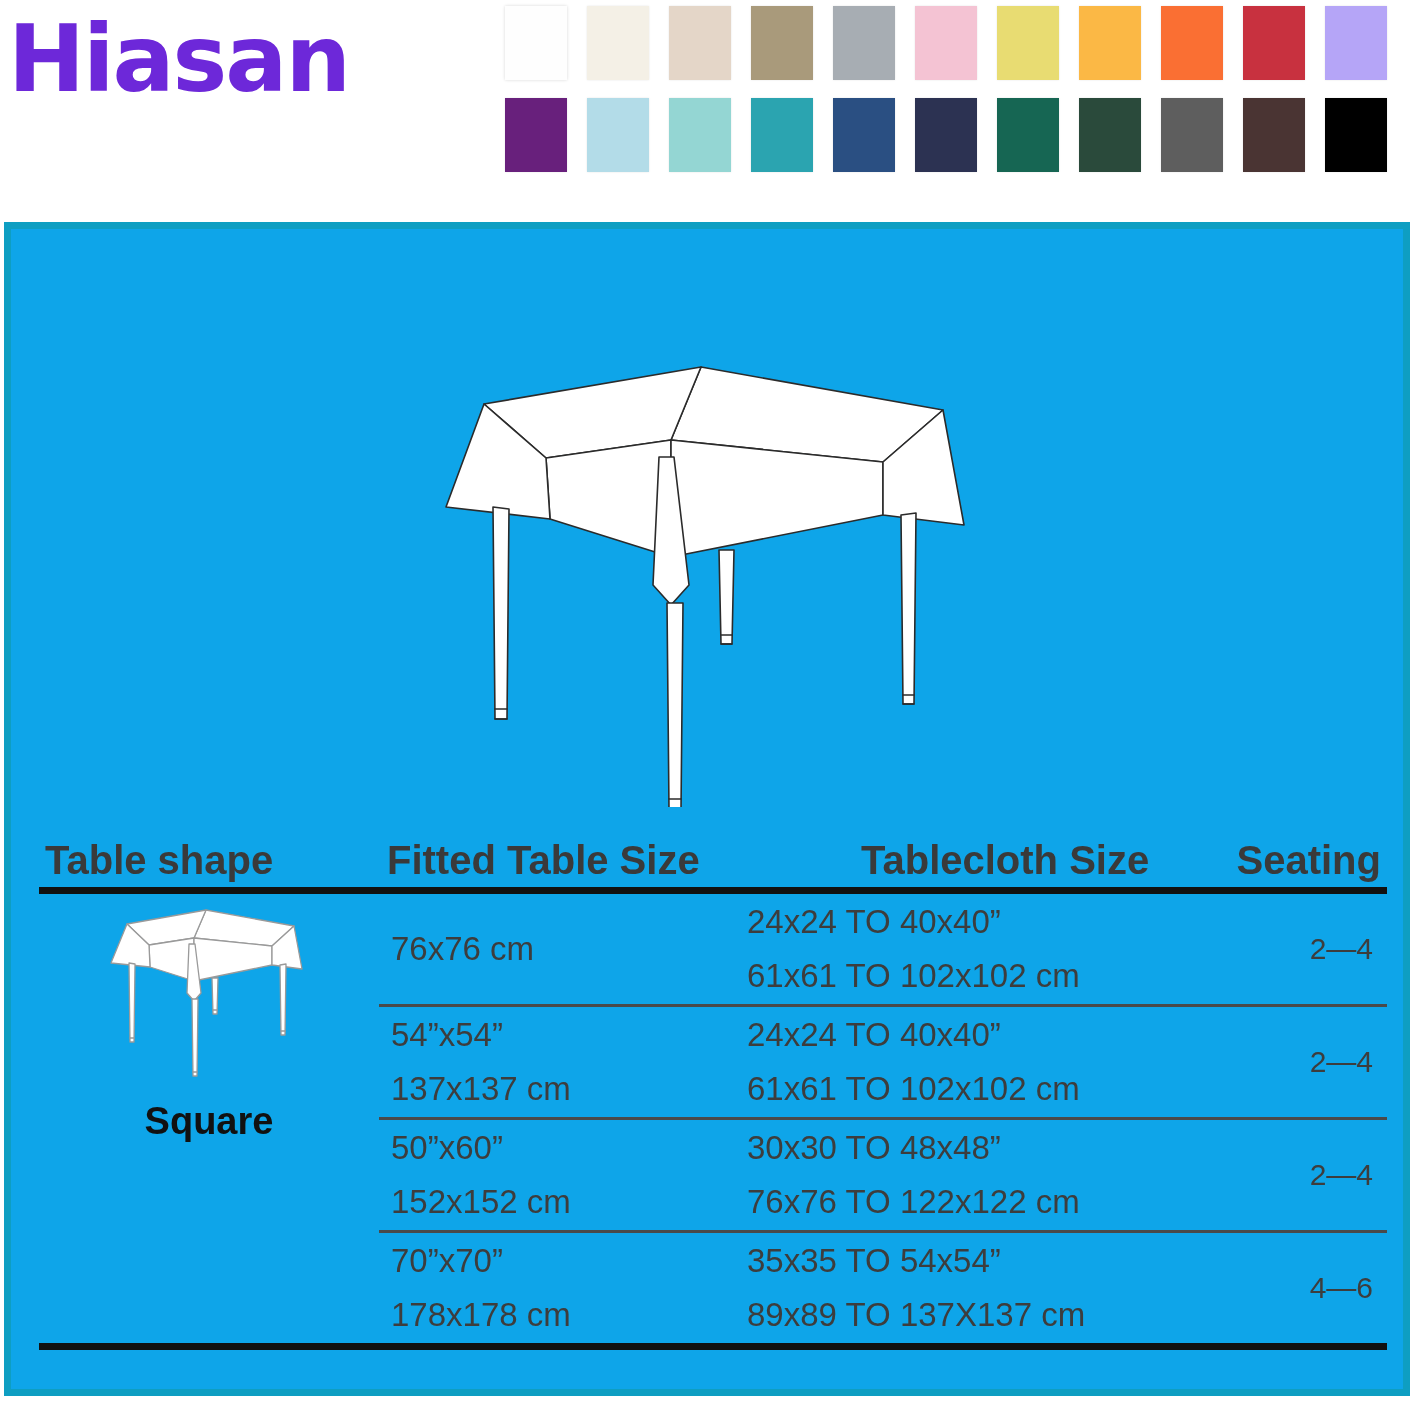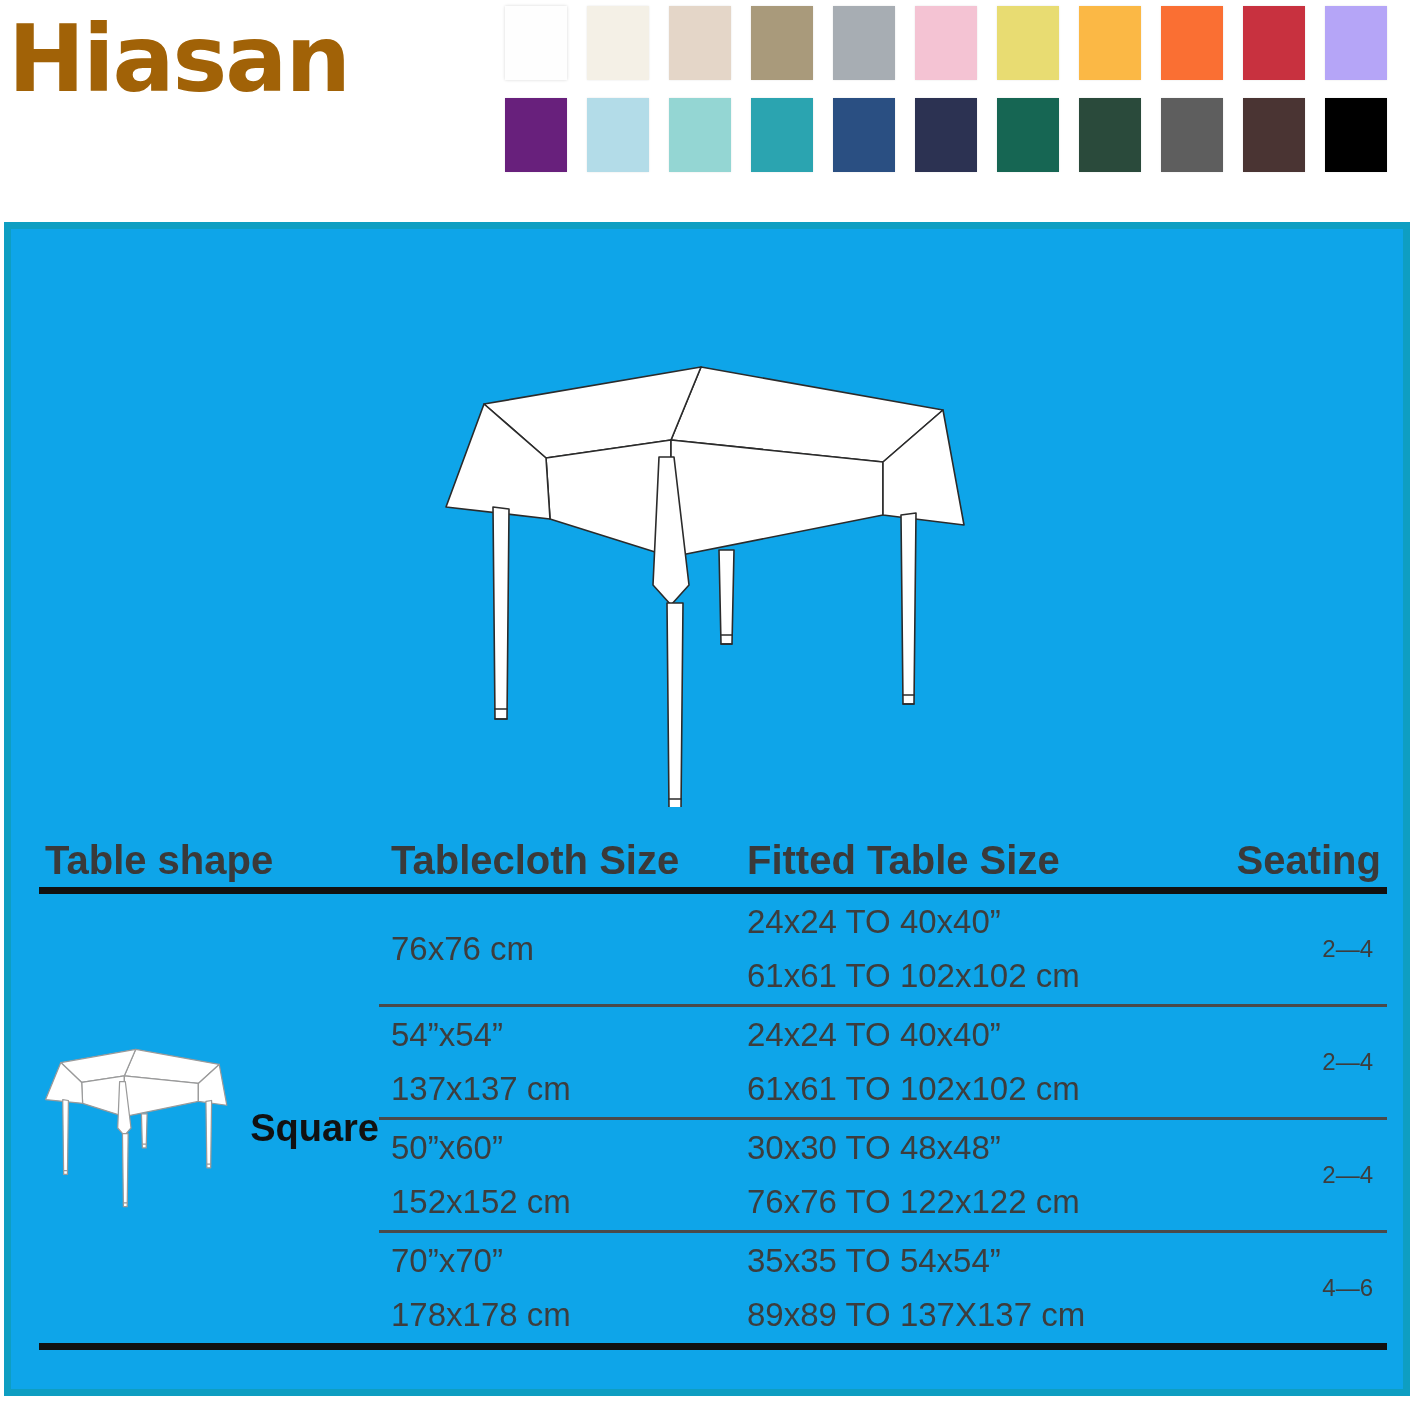--- a/index.html
+++ b/index.html
@@ -23,21 +23,21 @@
     left: 0; top: 0;
     width: 1416px; height: 200px;
   }
   #brand-logo {
     position: absolute;
     left: 8px; top: 14px;
     font-family: "DejaVu Sans", sans-serif;
     font-size: 92px;
     font-weight: 700;
     letter-spacing: -2px;
-    color: #a16207;
+    color: #6d28d9;
     line-height: 1;
   }
 
   #swatch-palette {
     position: absolute;
     left: 505px; top: 6px;
     width: 905px;
   }
   .swatch-row {
     display: flex;
@@ -124,36 +124,36 @@
     font-size: 33px;
     color: #3d3d3d;
     white-space: nowrap;
   }
   .cell-cloth  { width: 360px; padding-left: 12px; }
   .cell-fitted { width: 470px; padding-left: 8px; }
   .cell-seating {
     width: 178px;
     text-align: right;
     padding-right: 14px;
-    font-size: 24px;
+    font-size: 30px;
     color: #3d3d3d;
     white-space: nowrap;
   }
   .cell-spacer { width: 340px; }
 
   
   #shape-cell {
     position: absolute;
-    left: 0; top: 14px;
+    left: 0; top: 4px;
     width: 340px;
     height: 440px;
     display: flex;
-    flex-direction: row;
+    flex-direction: column;
     align-items: center;
-    justify-content: center;
+    justify-content: flex-start;
     gap: 12px;
   }
   #shape-icon { width: 210px; height: 190px; }
   #shape-icon svg { display: block; width: 100%; height: 100%; }
   #shape-label {
     font-size: 38px;
     font-weight: 700;
     color: #111111;
   }
 </style>
@@ -221,22 +221,22 @@
         <path d="M290 288 L301 288 M290 297 L301 297"></path>
         <path d="M470 168 L485 166 L483 357 L472 357 Z" fill="#ffffff"></path>
         <path d="M472 348 L483 348 M472 357 L483 357"></path>
       </svg>
     </div>
 
     <div id="size-table">
 
       <div id="table-head">
         <div class="th col-shape">Table shape</div>
+        <div class="th col-fitted">Fitted Table Size</div>
         <div class="th col-cloth">Tablecloth Size</div>
-        <div class="th col-fitted">Fitted Table Size</div>
         <div class="th col-seating">Seating</div>
       </div>
 
       <div class="rule-thick"></div>
 
       <div id="table-body">
 
         <div id="shape-cell">
           <div id="shape-icon">
             <svg viewBox="0 0 210 190" fill="none" stroke="#9a9a9a" stroke-width="1.3" stroke-linejoin="round" stroke-linecap="round">

